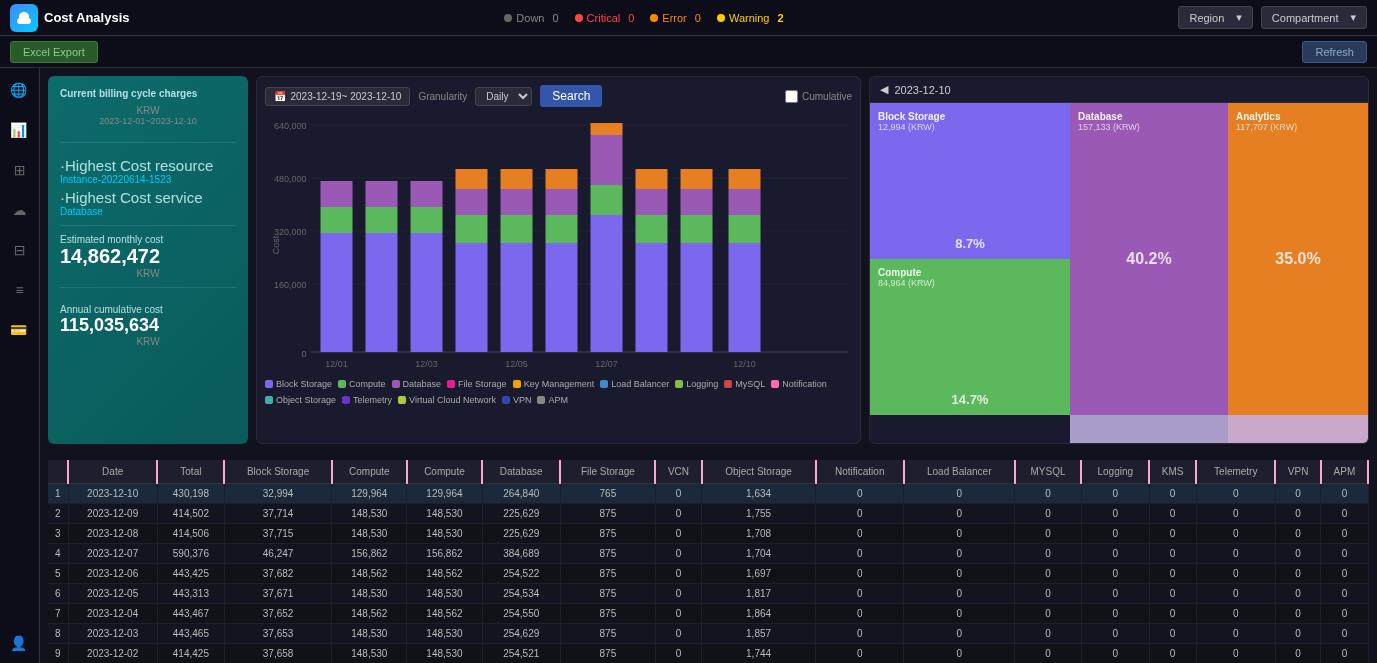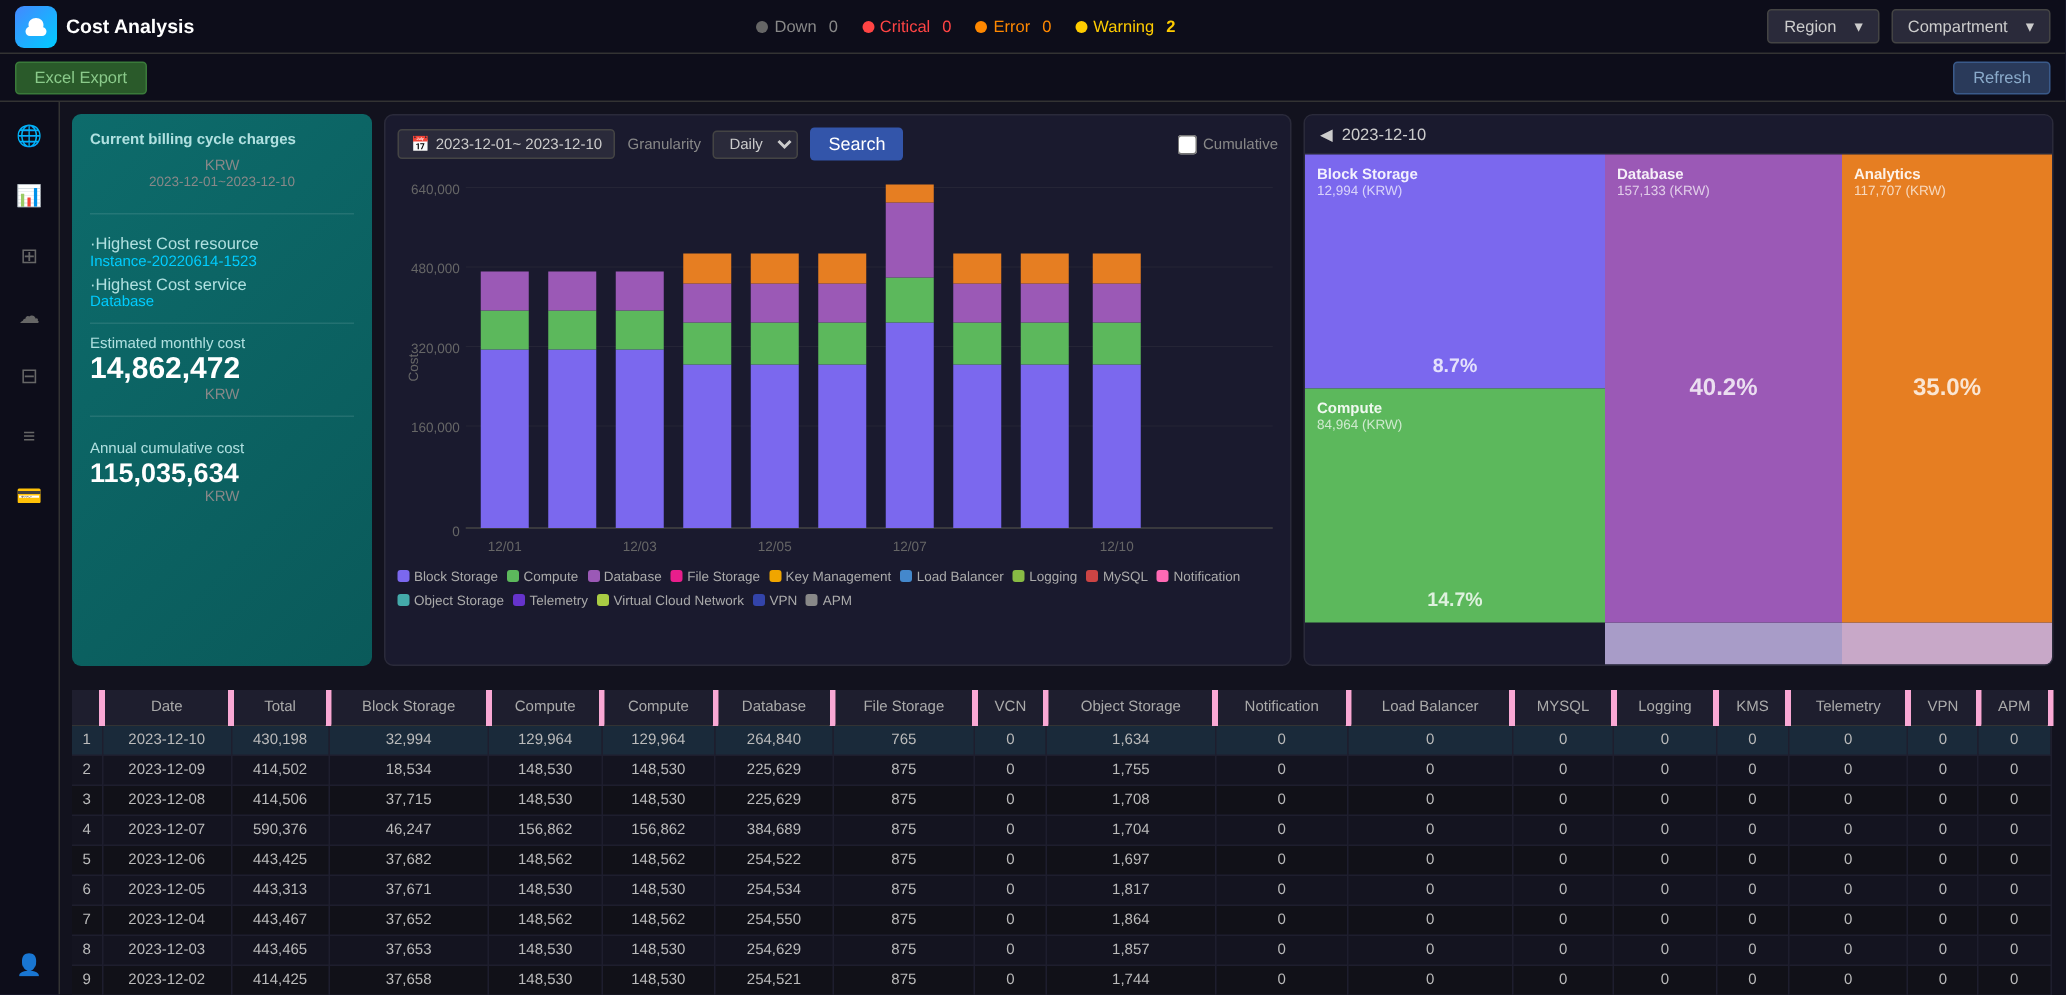--- a/index.html
+++ b/index.html
@@ -34,21 +34,21 @@
     
     
     .dashboard-top { display: flex; gap: 0; padding: 8px; gap: 8px; }
     
     
     .left-panel { width: 200px; min-width: 200px; background: linear-gradient(135deg, #0d6b6b, #0a5a5a); border-radius: 6px; padding: 12px; display: flex; flex-direction: column; }
     .billing-title { color: #b0e0e0; font-size: 10px; font-weight: bold; margin-bottom: 6px; }
     .big-number { color: #00ffcc; font-size: 28px; font-weight: bold; text-align: center; }
     .currency { color: #888; font-size: 10px; text-align: center; }
     .date-range-small { color: #888; font-size: 9px; text-align: center; margin-bottom: 8px; }
-    .resource-label { color: #b0e0e0; font-size: 11px; margin-top: 6px; }
+    .resource-label { color: #b0e0e0; font-size: 15px; margin-top: 6px; }
     .resource-value { color: #00ccff; font-size: 10px; }
     .divider { border-top: 1px solid rgba(255,255,255,0.1); margin: 8px 0; }
     .monthly-label { color: #b0e0e0; font-size: 10px; }
     .monthly-number { color: #fff; font-size: 20px; font-weight: bold; }
     .annual-label { color: #b0e0e0; font-size: 10px; margin-top: 8px; }
     .annual-number { color: #fff; font-size: 18px; font-weight: bold; }
     
     
     .chart-panel { flex: 1; background: #1a1a2e; border-radius: 6px; padding: 8px; border: 1px solid #2a2a3a; }
     .chart-controls { display: flex; align-items: center; gap: 8px; margin-bottom: 8px; }
@@ -67,21 +67,21 @@
     .legend-item { display: flex; align-items: center; gap: 3px; font-size: 9px; color: #aaa; }
     .legend-dot { width: 8px; height: 8px; border-radius: 2px; }
     
     
     .treemap-panel { width: 500px; min-width: 500px; background: #1a1a2e; border-radius: 6px; border: 1px solid #2a2a3a; overflow: hidden; }
     .treemap-header { display: flex; align-items: center; padding: 6px 10px; background: #1a1a2e; border-bottom: 1px solid #2a2a3a; font-size: 11px; color: #ccc; gap: 6px; }
     
     
     .data-table-section { padding: 8px; }
     .data-table { width: 100%; border-collapse: collapse; font-size: 10px; }
-    .data-table th { background: #1e1e2e; color: #aaa; padding: 6px 4px; text-align: center; border-bottom: 1px solid #333; border-right: 4px solid #f9a8d4; font-weight: normal; position: sticky; top: 0; }
+    .data-table th { background: #1e1e2e; color: #aaa; padding: 6px 4px; text-align: center; border-bottom: 1px solid #333; border-right: 2px solid #f9a8d4; font-weight: normal; position: sticky; top: 0; }
     .data-table td { padding: 4px; text-align: center; border-bottom: 1px solid #1e1e2e; border-right: 1px solid #1e1e2e; color: #bbb; }
     .data-table tr:nth-child(even) td { background: #141420; }
     .data-table tr:nth-child(odd) td { background: #111118; }
     .data-table tr.highlighted td { background: #1a2a3a !important; }
     .row-num { color: #666; width: 20px; }
     .date-cell { color: #4488ff; }
     .zero-val { color: #333; }
     
     
     .treemap-container { display: flex; height: 340px; width: 100%; }
@@ -183,21 +183,21 @@
         <div class="divider"></div>
         <div class="annual-label">Annual cumulative cost</div>
         <div class="annual-number">115,035,634</div>
         <div class="currency">KRW</div>
       </div>
 
       <div class="chart-panel">
         <div class="chart-controls">
           <div class="date-input">
             <span>📅</span>
-            <span>2023-12-01~ 2023-12-10</span>
+            <span>2023-12-19~ 2023-12-10</span>
           </div>
           <span class="granularity-label">Granularity</span>
           <select class="granularity-select">
             <option>Daily</option>
           </select>
           <button class="search-btn">Search</button>
           <div class="cumulative-check" style="margin-left:auto;">
             <input type="checkbox" style="">
             <span>Cumulative</span>
           </div>
@@ -418,21 +418,21 @@
               <td class="zero-val">0</td>
               <td class="zero-val">0</td>
               <td class="zero-val">0</td>
               <td class="zero-val">0</td>
               <td class="zero-val">0</td>
             </tr>
             <tr>
               <td class="row-num">2</td>
               <td class="date-cell">2023-12-09</td>
               <td>414,502</td>
-              <td>18,534</td>
+              <td>37,714</td>
               <td>148,530</td>
               <td>148,530</td>
               <td>225,629</td>
               <td>875</td>
               <td class="zero-val">0</td>
               <td>1,755</td>
               <td class="zero-val">0</td>
               <td class="zero-val">0</td>
               <td class="zero-val">0</td>
               <td class="zero-val">0</td>

